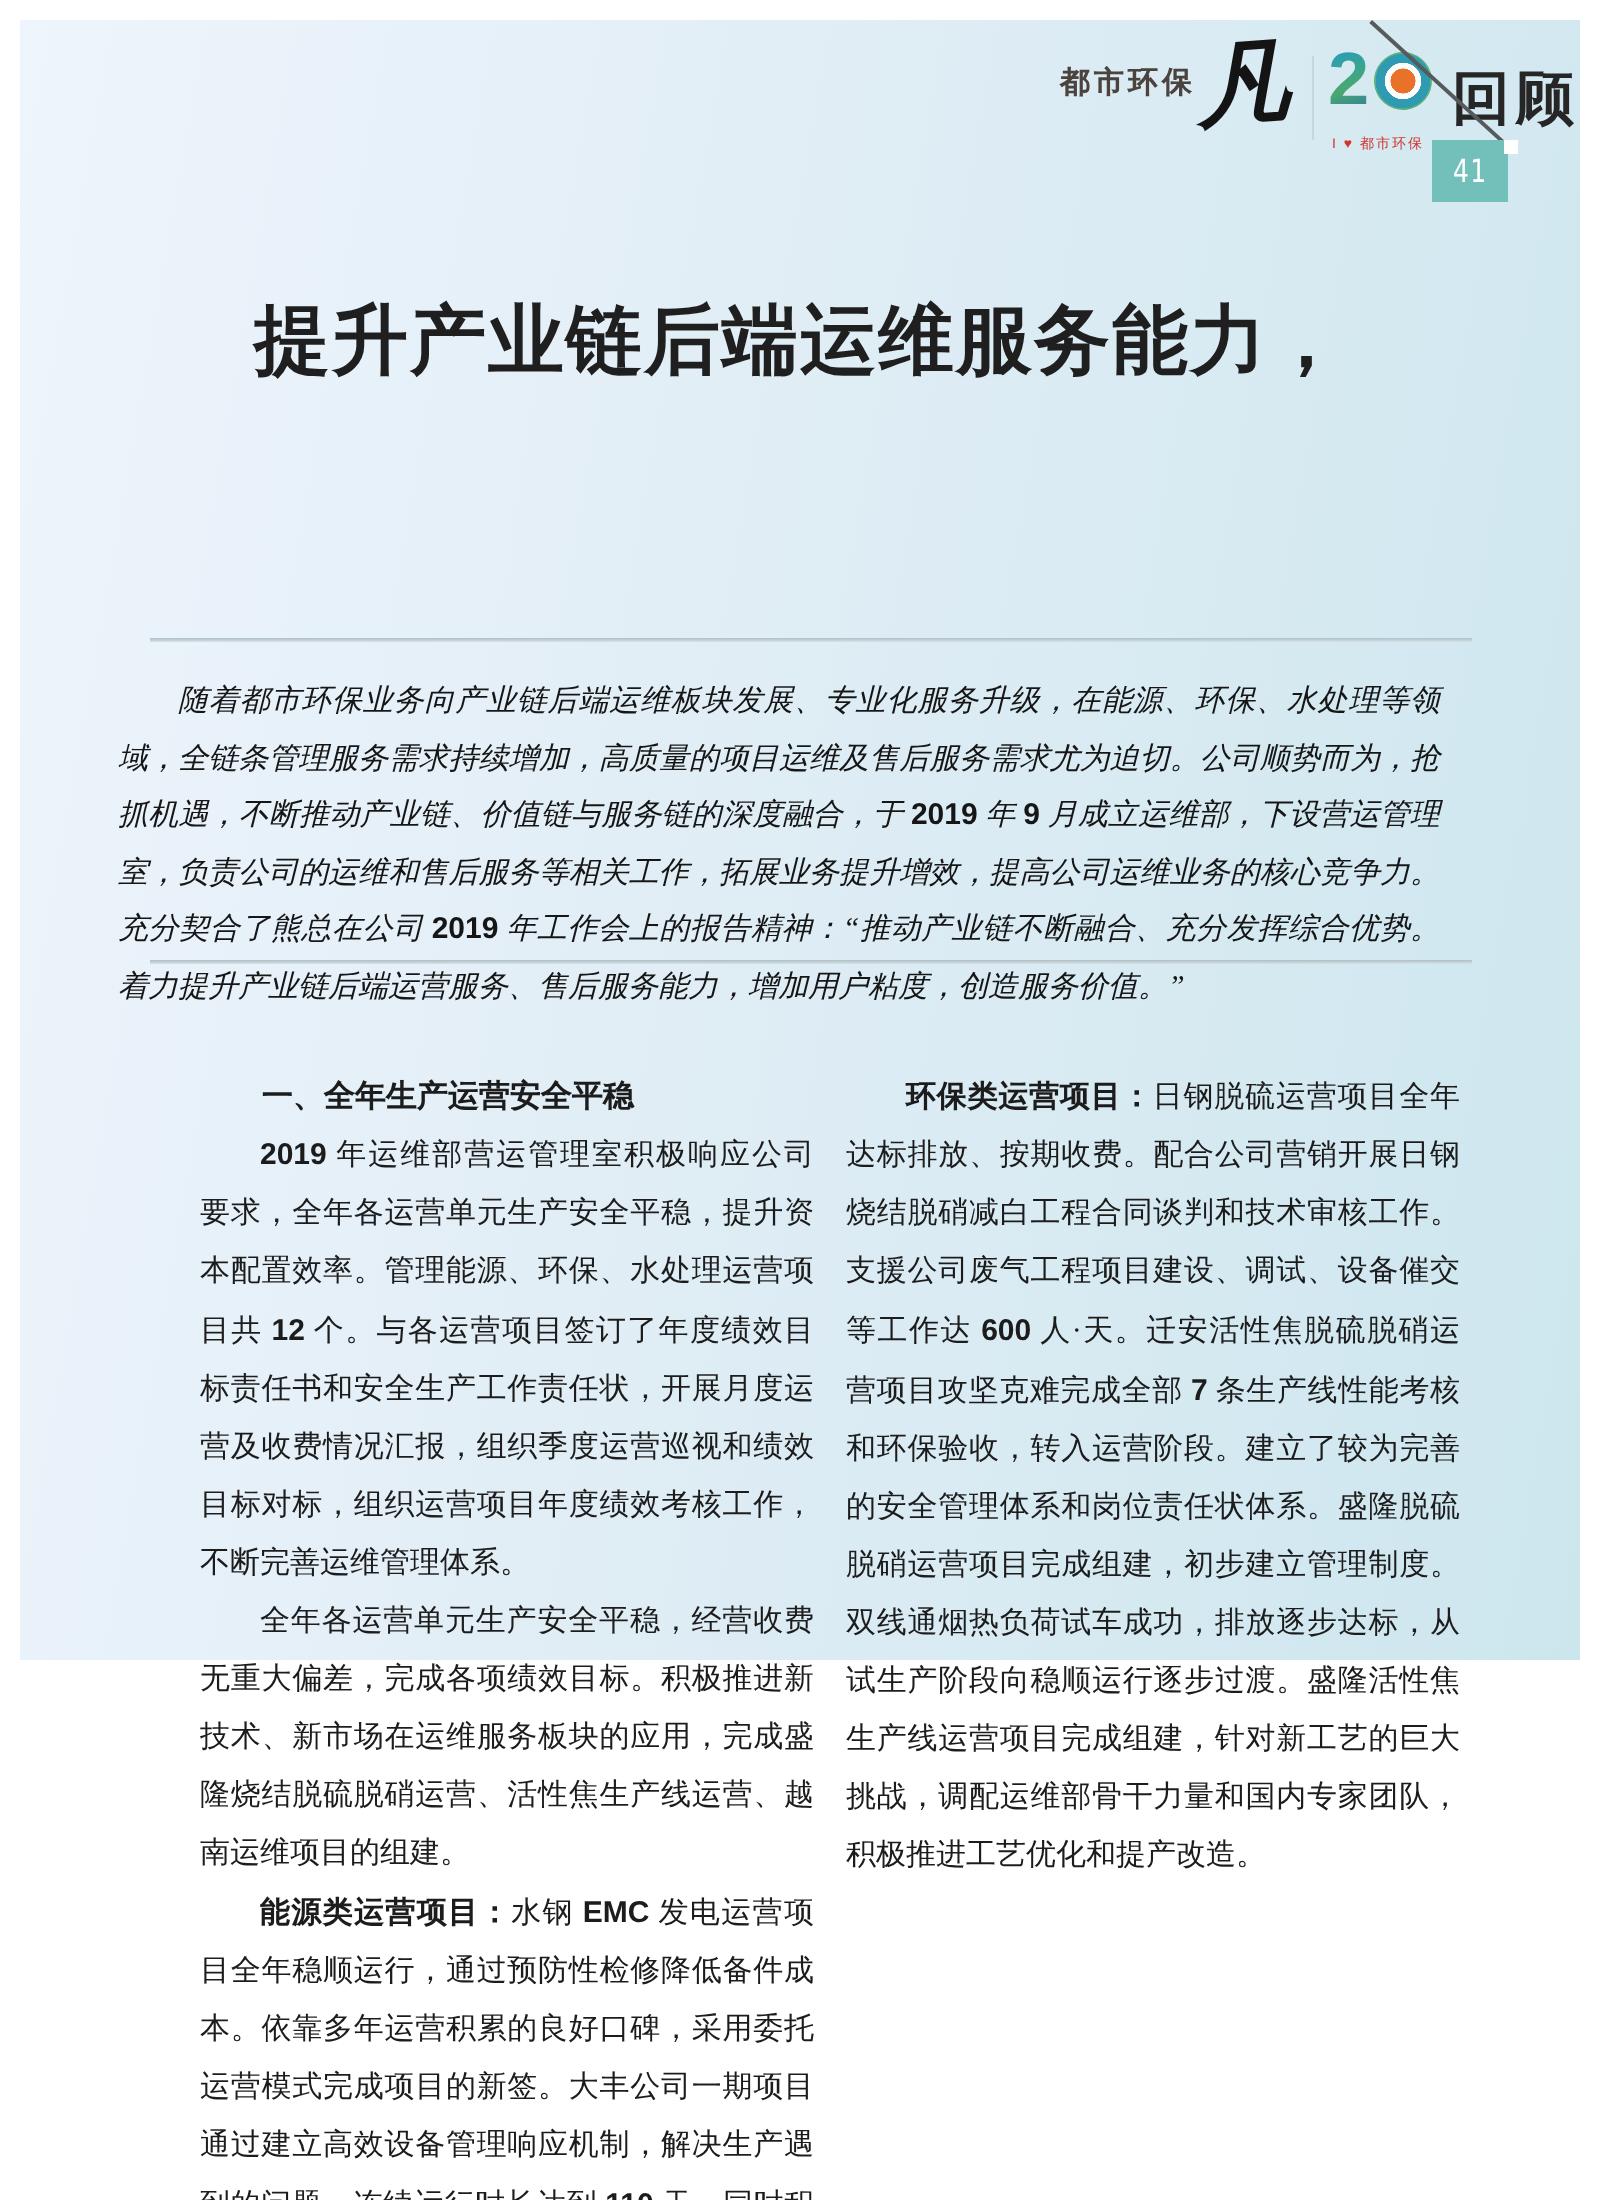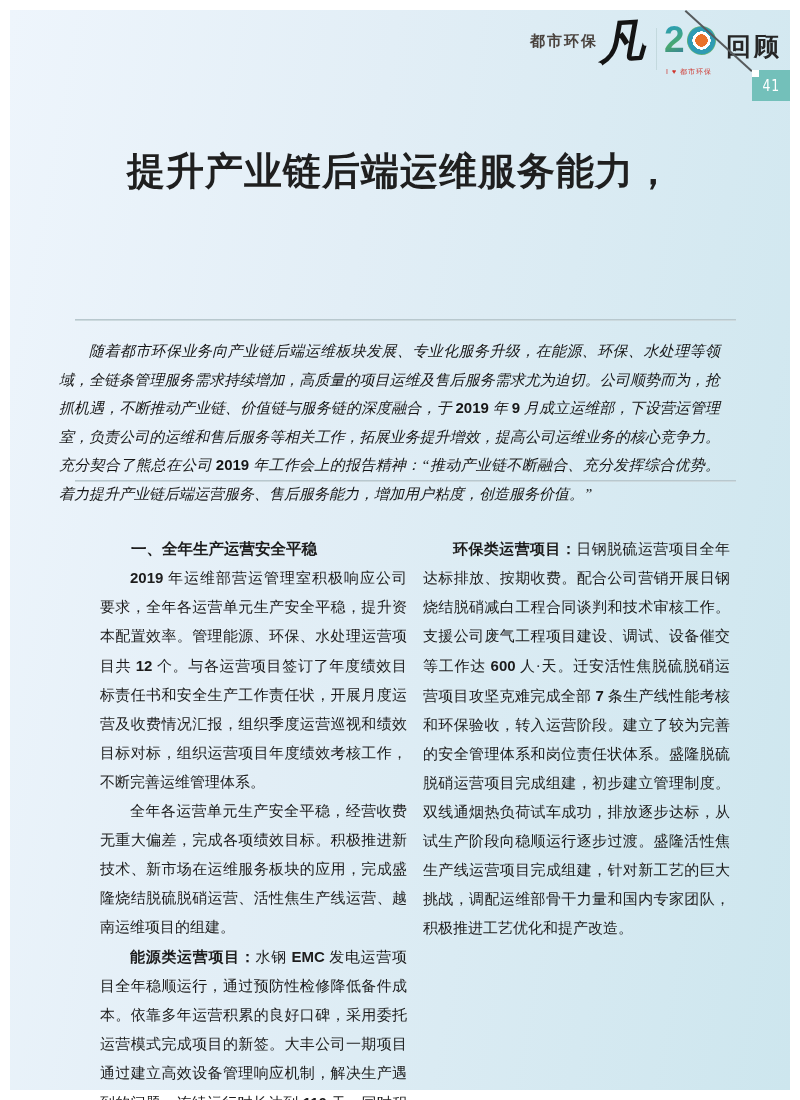--- a/index.html
+++ b/index.html
@@ -1,21 +1,21 @@
 <!DOCTYPE html>
 <html><head>
 <meta charset="utf-8">
 <style>
   html,body{margin:0;padding:0;}
   body{
     width:800px;height:1100px;position:relative;background:#ffffff;
     font-family:"Liberation Sans", sans-serif;overflow:hidden;
   }
   .page{
-    position:absolute;left:10px;top:10px;width:780px;height:1080px;
+    position:absolute;left:10px;top:10px;width:780px;height:820px;
     background:linear-gradient(100deg,#eef5fc 0%,#e2eef6 40%,#cde6ee 100%);
   }
   
   .brand-name{
     position:absolute;left:520px;top:22px;font-size:15px;font-weight:600;
     color:#4a433e;letter-spacing:2px;font-family:"Liberation Serif", serif;
   }
   .calligraphy{
     position:absolute;left:588px;top:2px;font-size:46px;color:#141414;
     font-family:"DejaVu Serif", serif;font-style:italic;font-weight:bold;
@@ -33,29 +33,29 @@
   .logo20 .zero{
     width:29px;height:29px;border-radius:50%;margin:4px 0 0 2px;
     background:radial-gradient(circle at 50% 50%,
       #e8722a 0 30%, #ffffff 31% 44%, #2f9bb3 45% 66%, #5bb07e 67% 100%);
     transform:rotate(18deg);
   }
   .logo20-tagline{
     position:absolute;left:656px;top:57px;font-size:7px;color:#cf342c;letter-spacing:1px;
   }
   .section-label{
-    position:absolute;left:716px;top:20px;font-size:25px;font-weight:bold;
+    position:absolute;left:716px;top:20px;font-size:29px;font-weight:bold;
     color:#262626;letter-spacing:3px;
   }
   .diag-line{
     position:absolute;left:676px;top:0;width:90px;height:1.6px;background:#565a5c;
     transform:rotate(42.3deg);transform-origin:left top;
   }
   .page-tab{
-    position:absolute;left:742px;top:60px;width:38px;height:31px;background:#73c0ba;
+    position:absolute;left:706px;top:60px;width:38px;height:31px;background:#73c0ba;
     display:flex;align-items:center;justify-content:center;text-align:right;
   }
   .page-tab-square{
     position:absolute;left:742px;top:60px;width:7px;height:7px;background:#ffffff;
   }
   .page-number{
     color:#ffffff;font-size:16px;font-family:"DejaVu Sans", sans-serif;
     transform:scaleX(.78);letter-spacing:1px;
   }
   

